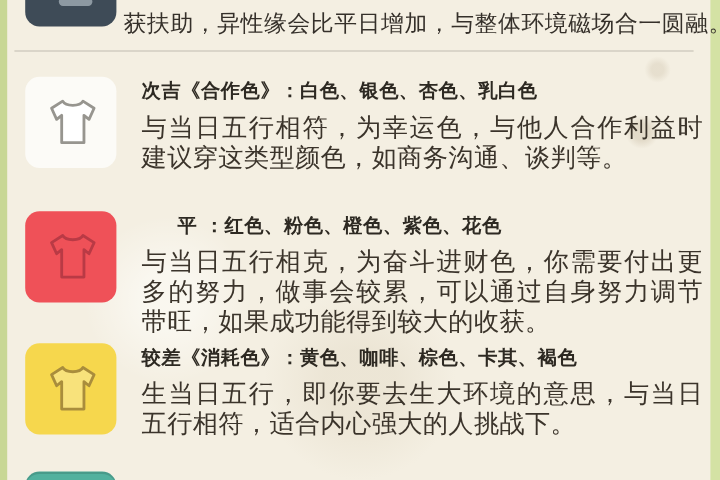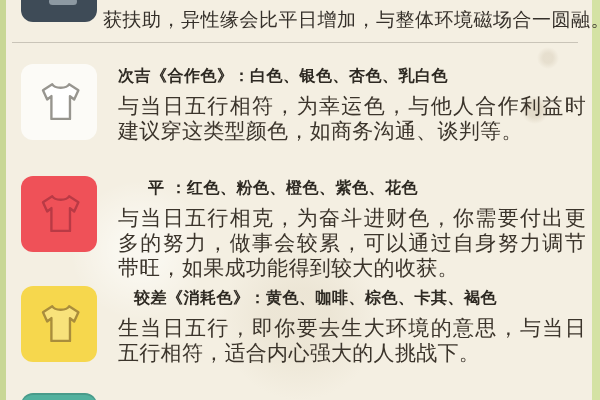--- a/index.html
+++ b/index.html
@@ -126,20 +126,20 @@
     </div>
   </section>
 
   <section class="entry" style="top:286px">
     <div class="icon-box" style="background-color: rgb(246, 215, 77);">
       <svg class="tshirt" viewBox="0 0 64 64">
         <path d="M24 11 L13 18 L18 29 L23 25 L23 52 L45 52 L45 25 L50 29 L55 18 L44 11 C41 16.5 27 16.5 24 11 Z" stroke-width="2.8" stroke-linejoin="round" stroke-linecap="round" fill="#f8e27b" stroke="#a98d3c"></path>
       </svg>
     </div>
     <div class="texts">
-      <h3 class="title" style="color: rgb(45, 41, 34); margin-left: 16px;">较差《消耗色》：黄色、咖啡、棕色、卡其、褐色</h3>
+      <h3 class="title" style="color: rgb(45, 41, 34);">较差《消耗色》：黄色、咖啡、棕色、卡其、褐色</h3>
       <p class="desc" style="color: rgb(59, 52, 43);">生当日五行，即你要去生大环境的意思，与当日五行相符，适合内心强大的人挑战下。</p>
     </div>
   </section>
 
   <div class="partial-icon bottom" style="background-color: rgb(82, 177, 158);"></div>
 
 </div>
 
 </body></html>

